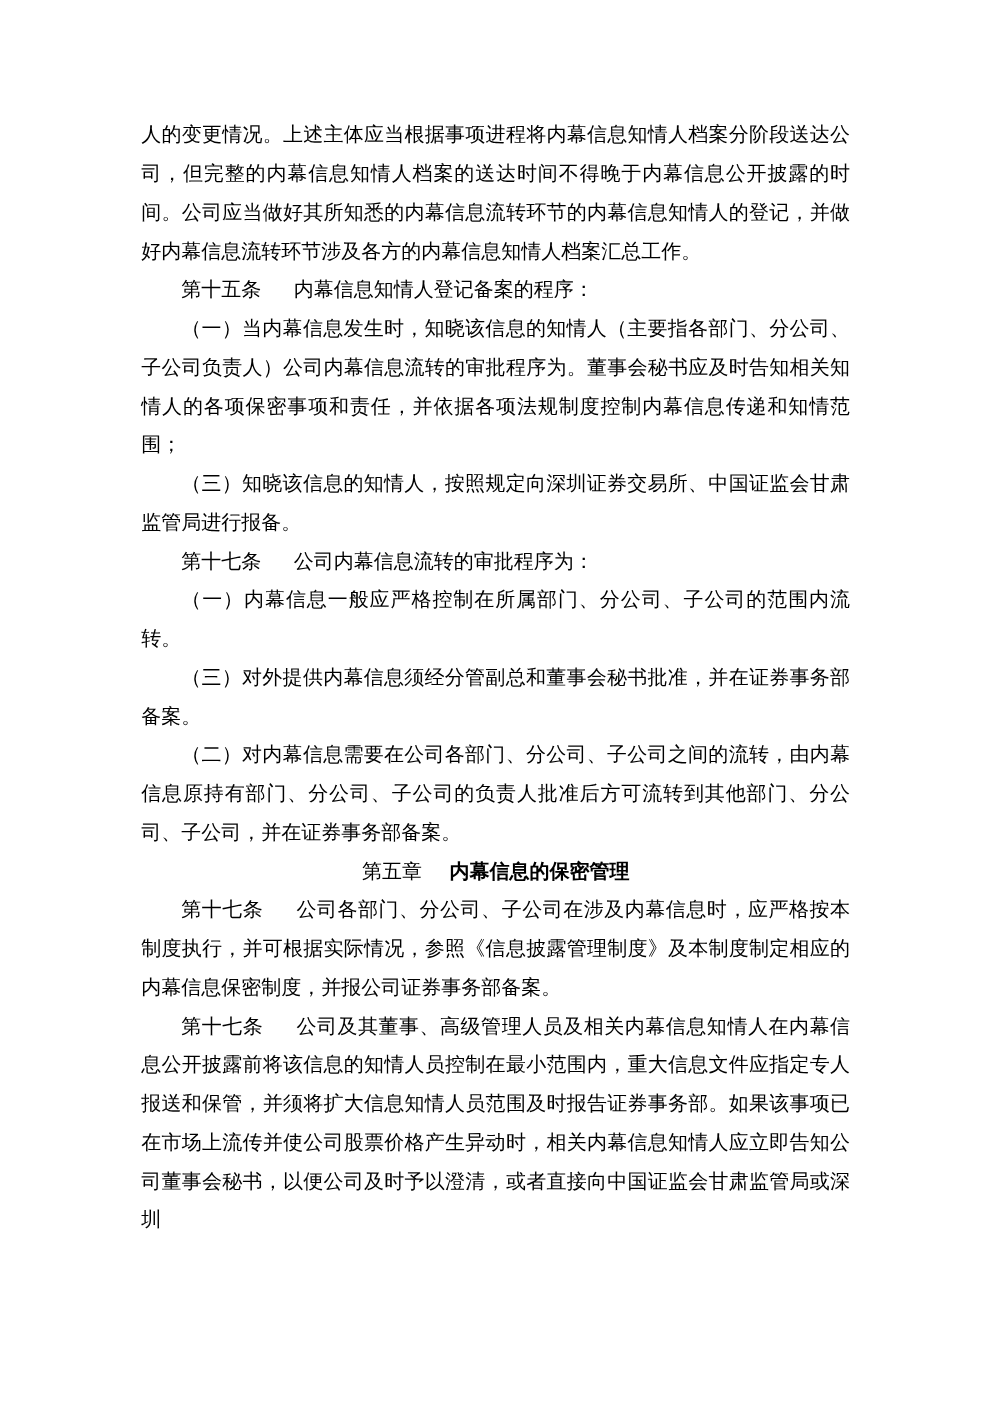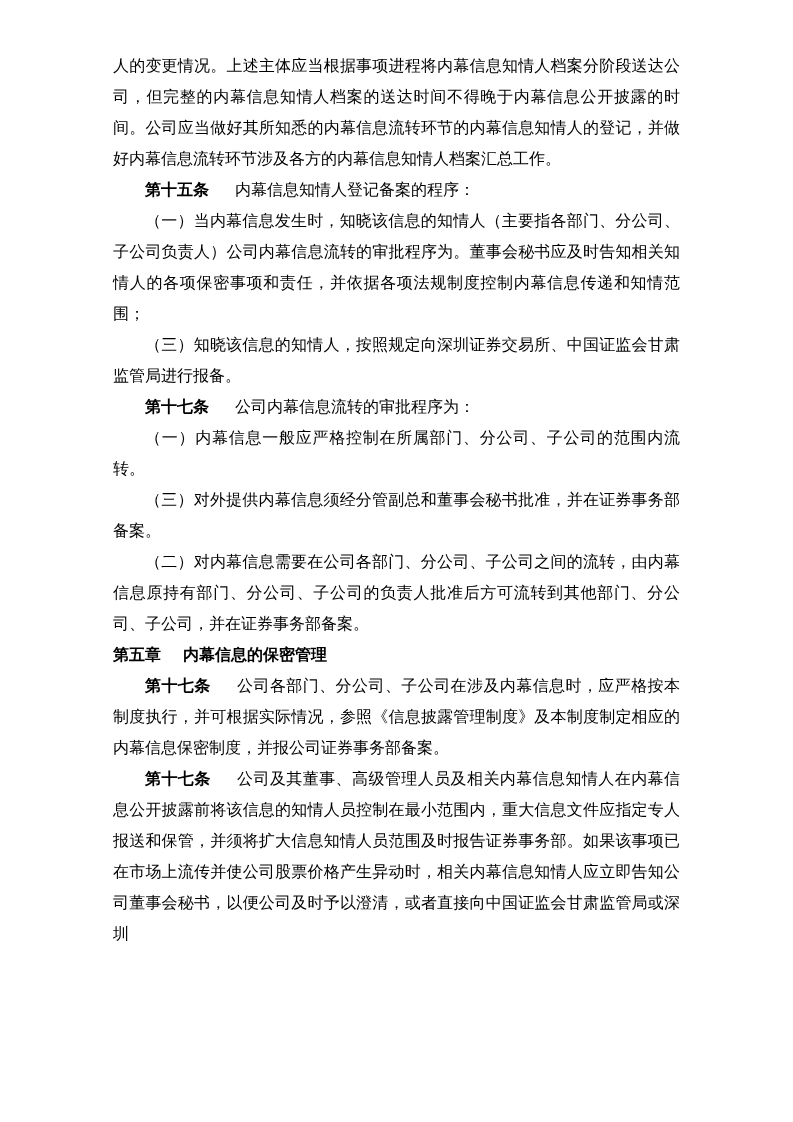--- a/index.html
+++ b/index.html
@@ -3,37 +3,38 @@
 <meta charset="utf-8">
 <style>
   html, body { margin: 0; padding: 0; background: #e8e8e8; }
   .page {
     position: relative;
     width: 793px;
     height: 1122px;
     margin: 0 auto;
     background: #ffffff;
     box-sizing: border-box;
-    padding: 50px 113px 0 113px;
+    padding: 93px 113px 0 113px;
     overflow: hidden;
     font-family: "Liberation Serif", "DejaVu Serif", serif;
     color: #000000;
   }
   .doc p {
     margin: 0;
     font-size: 16px;
     line-height: 31px;
     text-align: justify;
     text-justify: inter-character;
     word-break: break-all;
     line-break: strict;
   }
   .doc p.indent { text-indent: 2em; }
-  .doc .term { font-weight: bold; margin-right: 10px; }
+  .doc .term { font-weight: normal; margin-right: 10px; }
   .doc p.chapter {
+    text-align: center;
     text-indent: 0;
     font-weight: bold;
   }
   .doc p.chapter .term { margin-right: 6px; }
 </style>
 </head>
 <body>
 
 <div class="page">
   <div class="doc">

